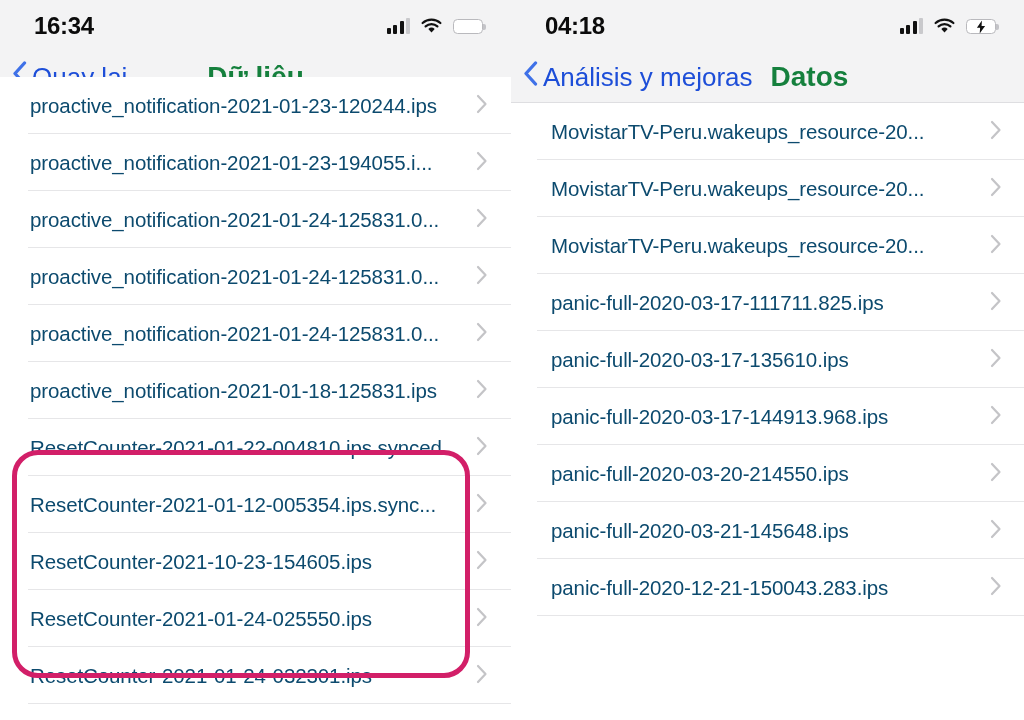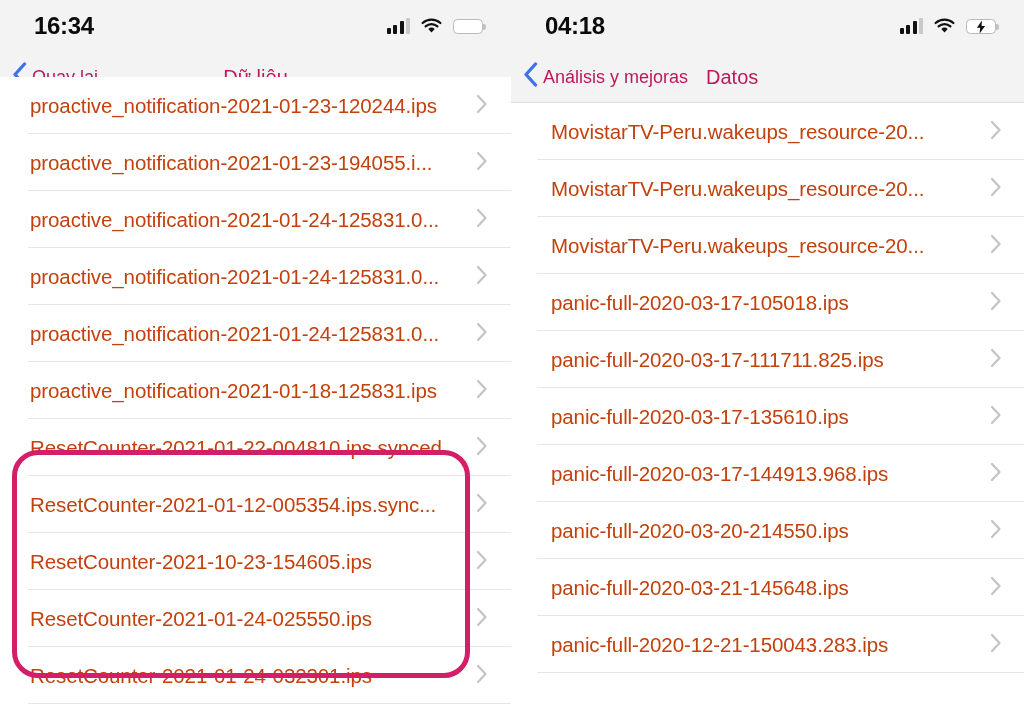--- a/index.html
+++ b/index.html
@@ -61,26 +61,26 @@
 
   
   .navbar {
     height: 51px; background: #f3f3f4;
     display: flex; align-items: center;
     position: relative; padding-left: 12px;
     border-bottom: 1px solid #dedee1;
   }
   .back {
     display: flex; align-items: center; gap: 5px;
-    color: #be185d; font-size: 18px; cursor: pointer;
+    color: #1d4ed8; font-size: 26px; cursor: pointer;
     white-space: nowrap;
   }
   .back .chev-back { display: block; }
   .nav-title {
-    font-size: 20px; font-weight: normal; color: #be185d;
+    font-size: 28px; font-weight: bold; color: #15803d;
     white-space: nowrap;
   }
   .panel-left .nav-title {
     position: absolute; left: 50%; transform: translateX(-50%);
   }
   .panel-right .nav-title { margin-left: 18px; }
 
   
   .list { position: relative; background: #fff; }
   .panel-left .list { margin-top: -26px; }
@@ -91,21 +91,21 @@
     background: #fff;
     cursor: pointer;
   }
   .row .sep {
     position: absolute; left: 0; right: 0; bottom: 0;
     height: 1px; background: #e6e6e8;
   }
   .panel-left .row .sep { left: 28px; }
   .panel-right .row .sep { left: 26px; }
   .row-label {
-    font-size: 20.5px; color: #c2410c;
+    font-size: 20.5px; color: #0c4a6e;
     white-space: nowrap; overflow: hidden;
     letter-spacing: -0.1px;
   }
   .panel-left .row-label { margin-left: 30px; max-width: 430px; }
   .panel-right .row-label { margin-left: 40px; max-width: 445px; }
   .chev {
     position: absolute; top: 50%; transform: translateY(-50%);
   }
   .panel-left .chev { right: 23px; }
   .panel-right .chev { right: 22px; }
@@ -301,27 +301,20 @@
           <span class="sep"></span>
         </div>
         <div class="row">
           <span class="row-label">MovistarTV-Peru.wakeups_resource-20...</span>
           <span class="chev"><svg width="12" height="20" viewBox="0 0 12 20">
               <path d="M2 2 L9.5 10 L2 18" stroke="#c4c4c7" stroke-width="2.2" fill="none" stroke-linecap="round" stroke-linejoin="round"></path>
             </svg></span>
           <span class="sep"></span>
         </div>
         <div class="row">
-          <span class="row-label">panic-full-2020-03-17-105018.ips</span>
-          <span class="chev"><svg width="12" height="20" viewBox="0 0 12 20">
-              <path d="M2 2 L9.5 10 L2 18" stroke="#c4c4c7" stroke-width="2.2" fill="none" stroke-linecap="round" stroke-linejoin="round"></path>
-            </svg></span>
-          <span class="sep"></span>
-        </div>
-        <div class="row">
           <span class="row-label">panic-full-2020-03-17-111711.825.ips</span>
           <span class="chev"><svg width="12" height="20" viewBox="0 0 12 20">
               <path d="M2 2 L9.5 10 L2 18" stroke="#c4c4c7" stroke-width="2.2" fill="none" stroke-linecap="round" stroke-linejoin="round"></path>
             </svg></span>
           <span class="sep"></span>
         </div>
         <div class="row">
           <span class="row-label">panic-full-2020-03-17-135610.ips</span>
           <span class="chev"><svg width="12" height="20" viewBox="0 0 12 20">
               <path d="M2 2 L9.5 10 L2 18" stroke="#c4c4c7" stroke-width="2.2" fill="none" stroke-linecap="round" stroke-linejoin="round"></path>

